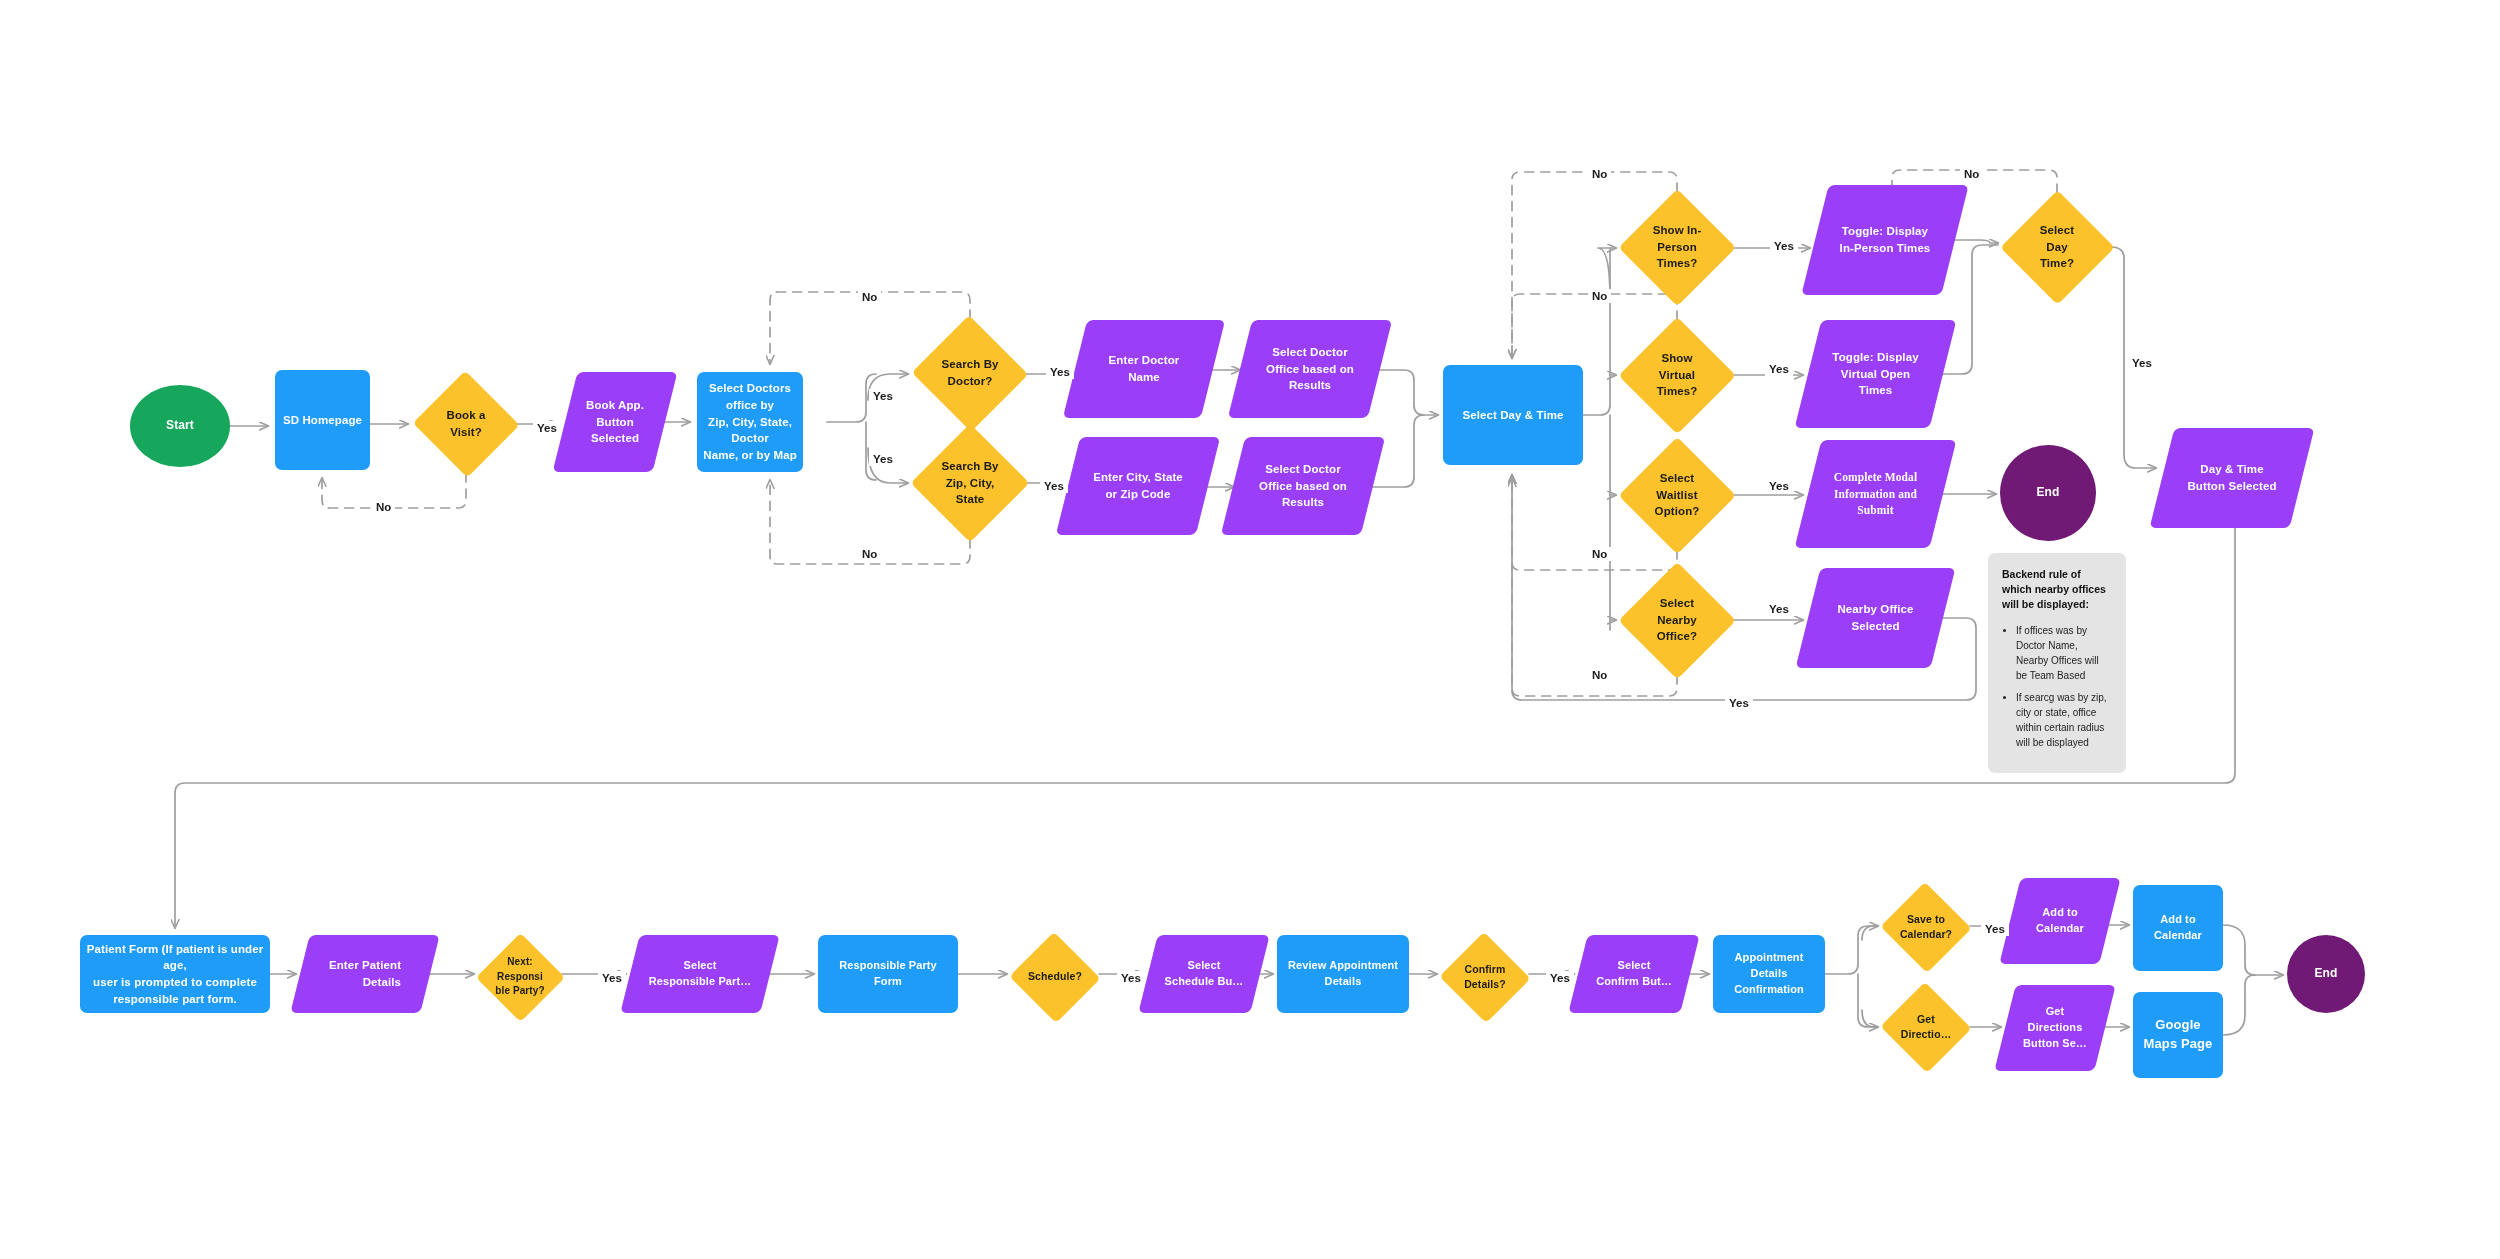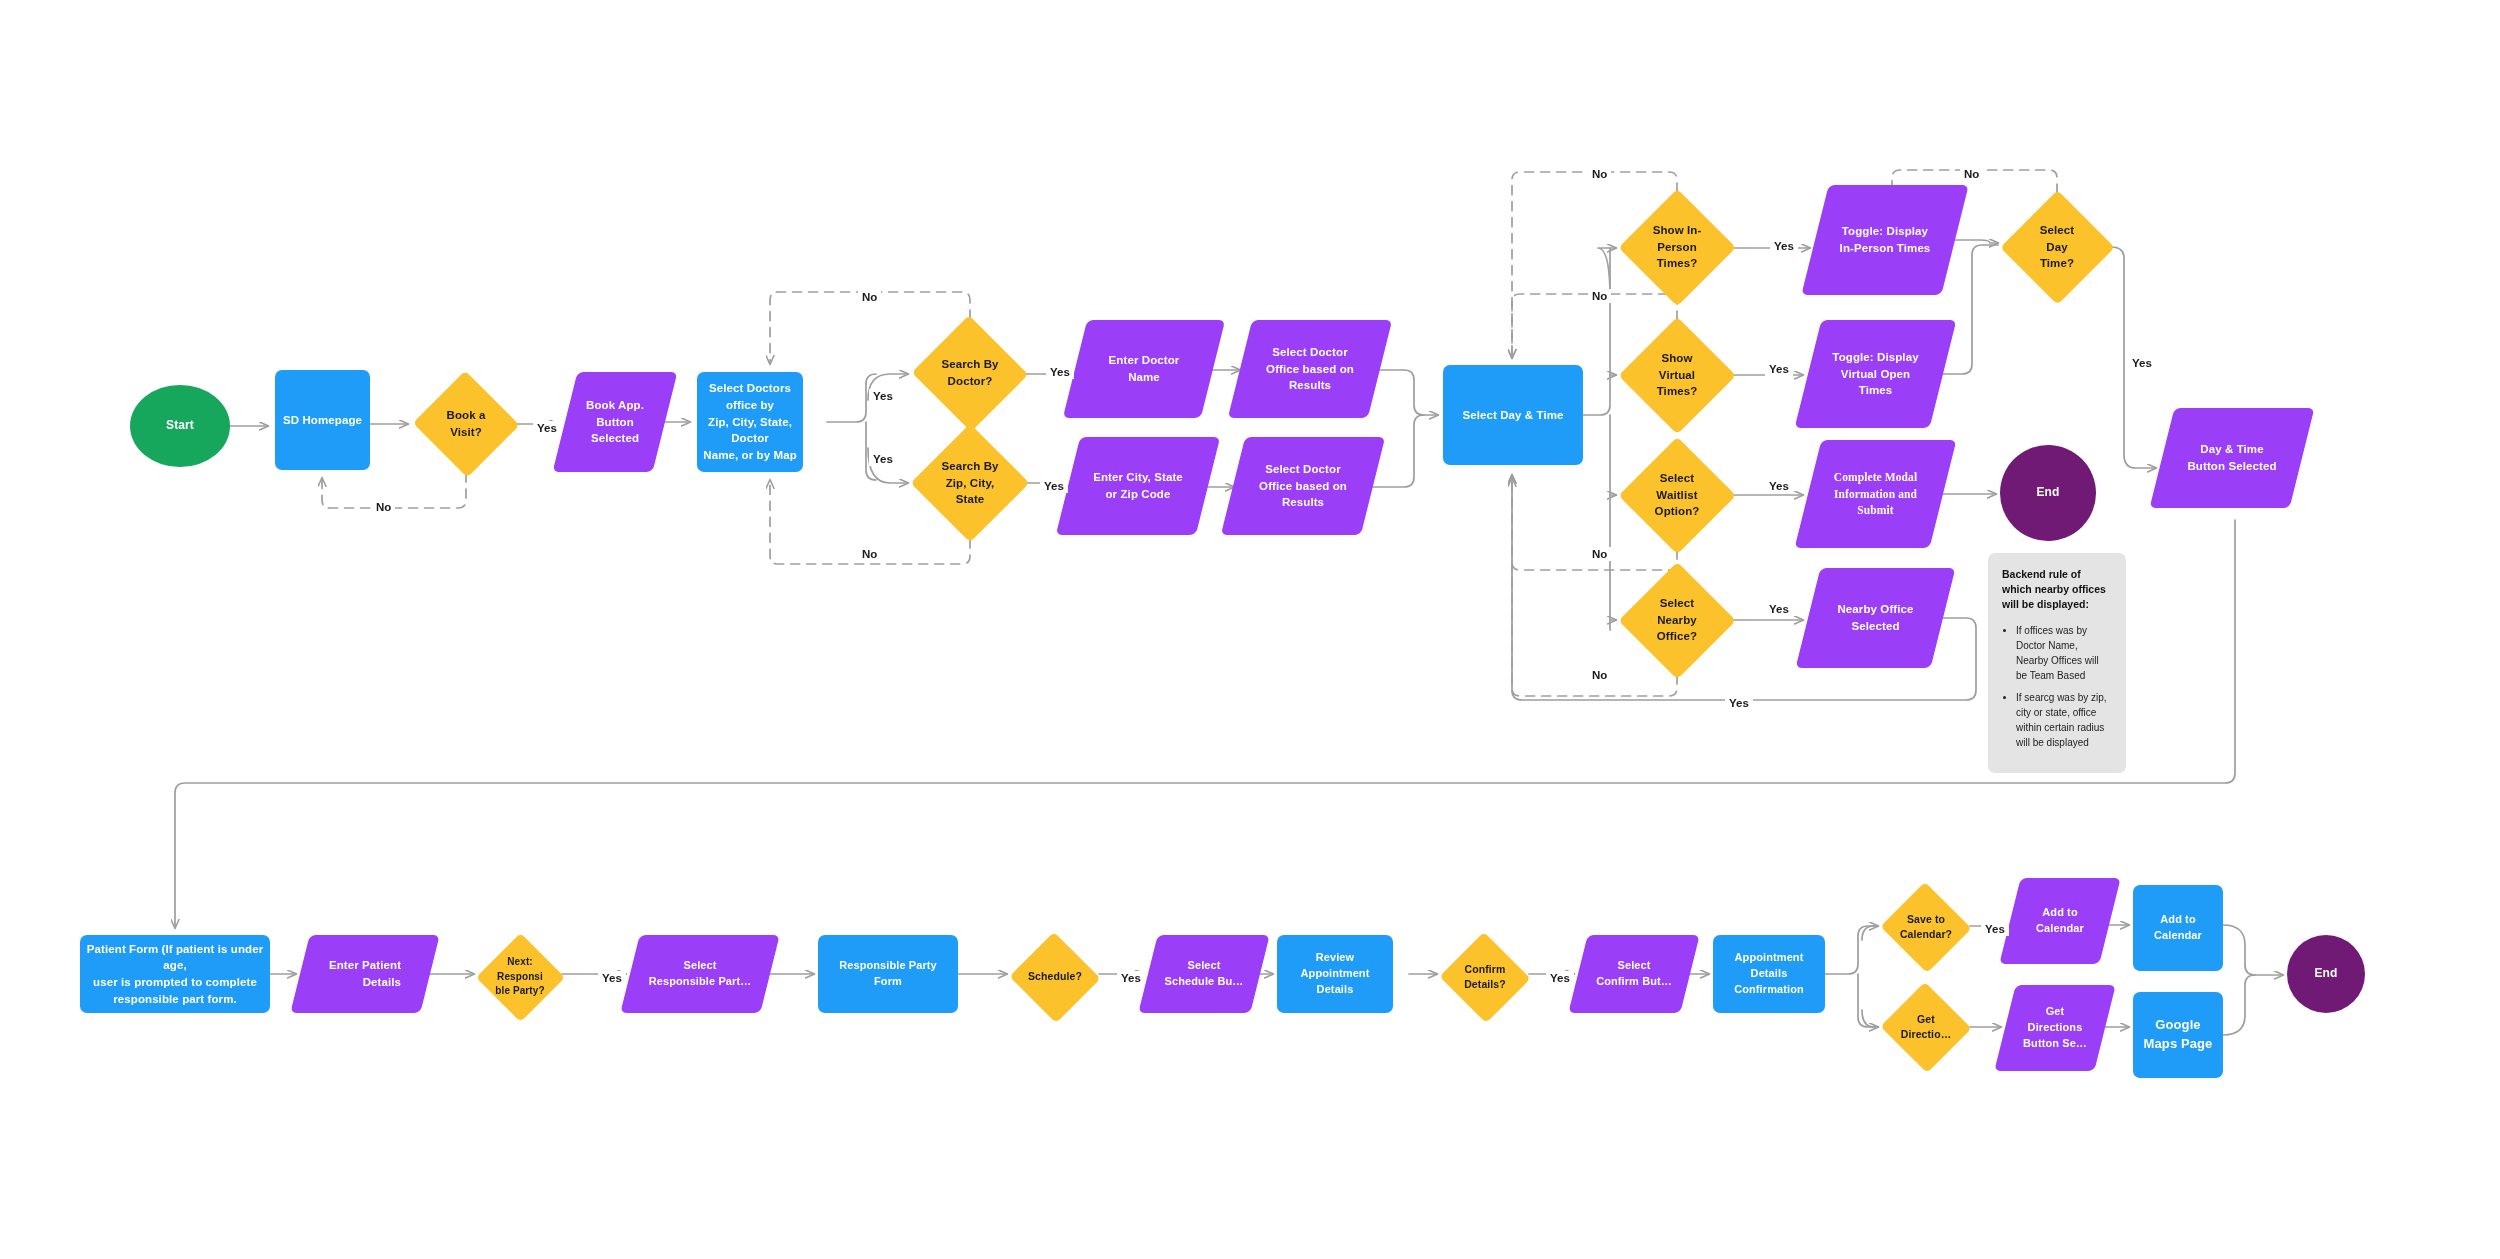--- a/index.html
+++ b/index.html
@@ -171,21 +171,21 @@
         <div class="skew-bg"></div>
         <span class="lbl" style="font-size: 11.5px;">Nearby Office<br>Selected</span>
       </div>
       <div class="node n-yellow" style="left: 2003px; top: 193px; width: 108px; height: 108px;">
         <div class="dia-bg"></div>
         <span class="lbl" style="font-size: 11.5px;">Select<br>Day<br>Time?</span>
       </div>
       <div class="node n-red" style="left: 2000px; top: 445px; width: 96px; height: 96px;">
         <span class="lbl" style="font-size: 12px;">End</span>
       </div>
-      <div class="node n-purple" style="left: 2162px; top: 408px; width: 140px; height: 100px;">
+      <div class="node n-purple" style="left: 2162px; top: 428px; width: 140px; height: 100px;">
         <div class="skew-bg"></div>
         <span class="lbl" style="font-size: 11.5px;">Day &amp; Time<br>Button Selected</span>
       </div>
       <div class="node n-blue shape-rect" style="left: 80px; top: 935px; width: 190px; height: 78px;">
         <span class="lbl" style="font-size: 11.5px;">Patient Form (If patient is under age,<br>user is prompted to complete<br>responsible part form.</span>
       </div>
       <div class="node n-purple" style="left: 300px; top: 935px; width: 130px; height: 78px;">
         <div class="skew-bg"></div>
         <span class="lbl" style="font-size: 11.5px; text-align: right;">Enter Patient<br>Details</span>
       </div>
@@ -201,21 +201,21 @@
         <span class="lbl" style="font-size: 11px;">Responsible Party Form</span>
       </div>
       <div class="node n-yellow" style="left: 1011px; top: 935px; width: 88px; height: 84px;">
         <div class="dia-bg"></div>
         <span class="lbl" style="font-size: 10.5px;">Schedule?</span>
       </div>
       <div class="node n-purple" style="left: 1148px; top: 935px; width: 112px; height: 78px;">
         <div class="skew-bg"></div>
         <span class="lbl" style="font-size: 11px;">Select<br>Schedule Bu…</span>
       </div>
-      <div class="node n-blue shape-rect" style="left: 1277px; top: 935px; width: 116px; height: 78px;">
+      <div class="node n-blue shape-rect" style="left: 1277px; top: 935px; width: 132px; height: 78px;">
         <span class="lbl" style="font-size: 11px;">Review Appointment<br>Details</span>
       </div>
       <div class="node n-yellow" style="left: 1441px; top: 935px; width: 88px; height: 84px;">
         <div class="dia-bg"></div>
         <span class="lbl" style="font-size: 10.5px;">Confirm<br>Details?</span>
       </div>
       <div class="node n-purple" style="left: 1578px; top: 935px; width: 112px; height: 78px;">
         <div class="skew-bg"></div>
         <span class="lbl" style="font-size: 11px;">Select<br>Confirm But…</span>
       </div>

